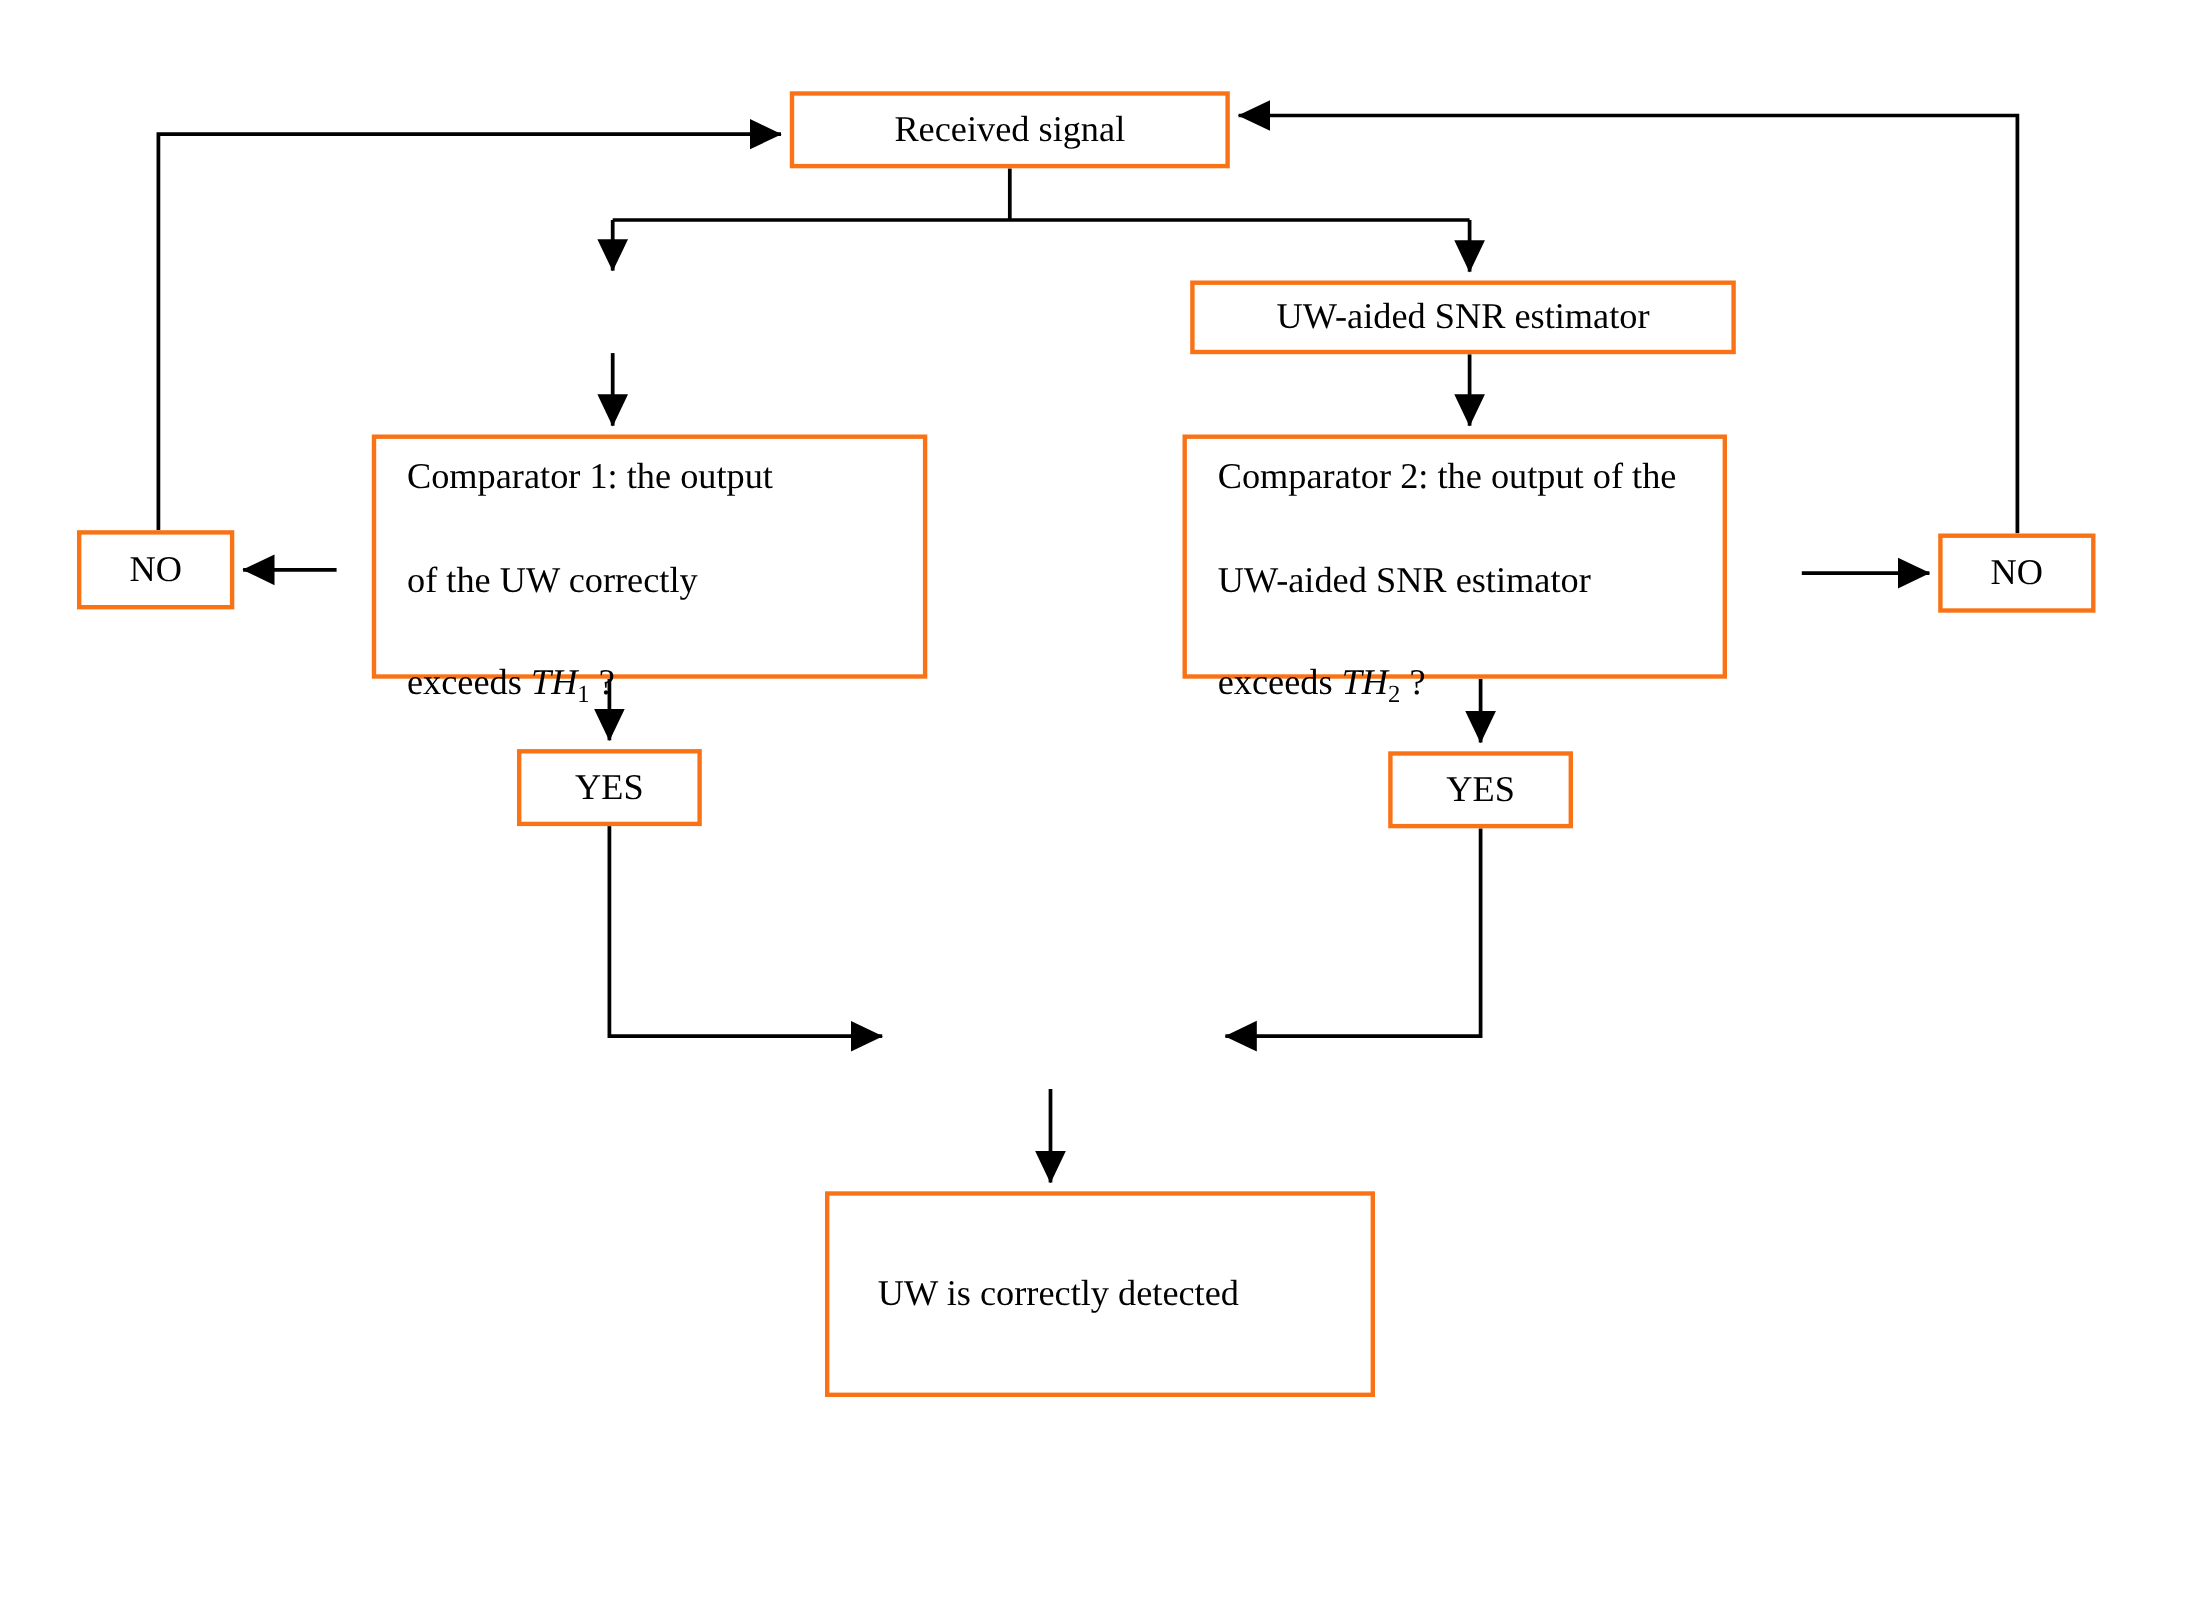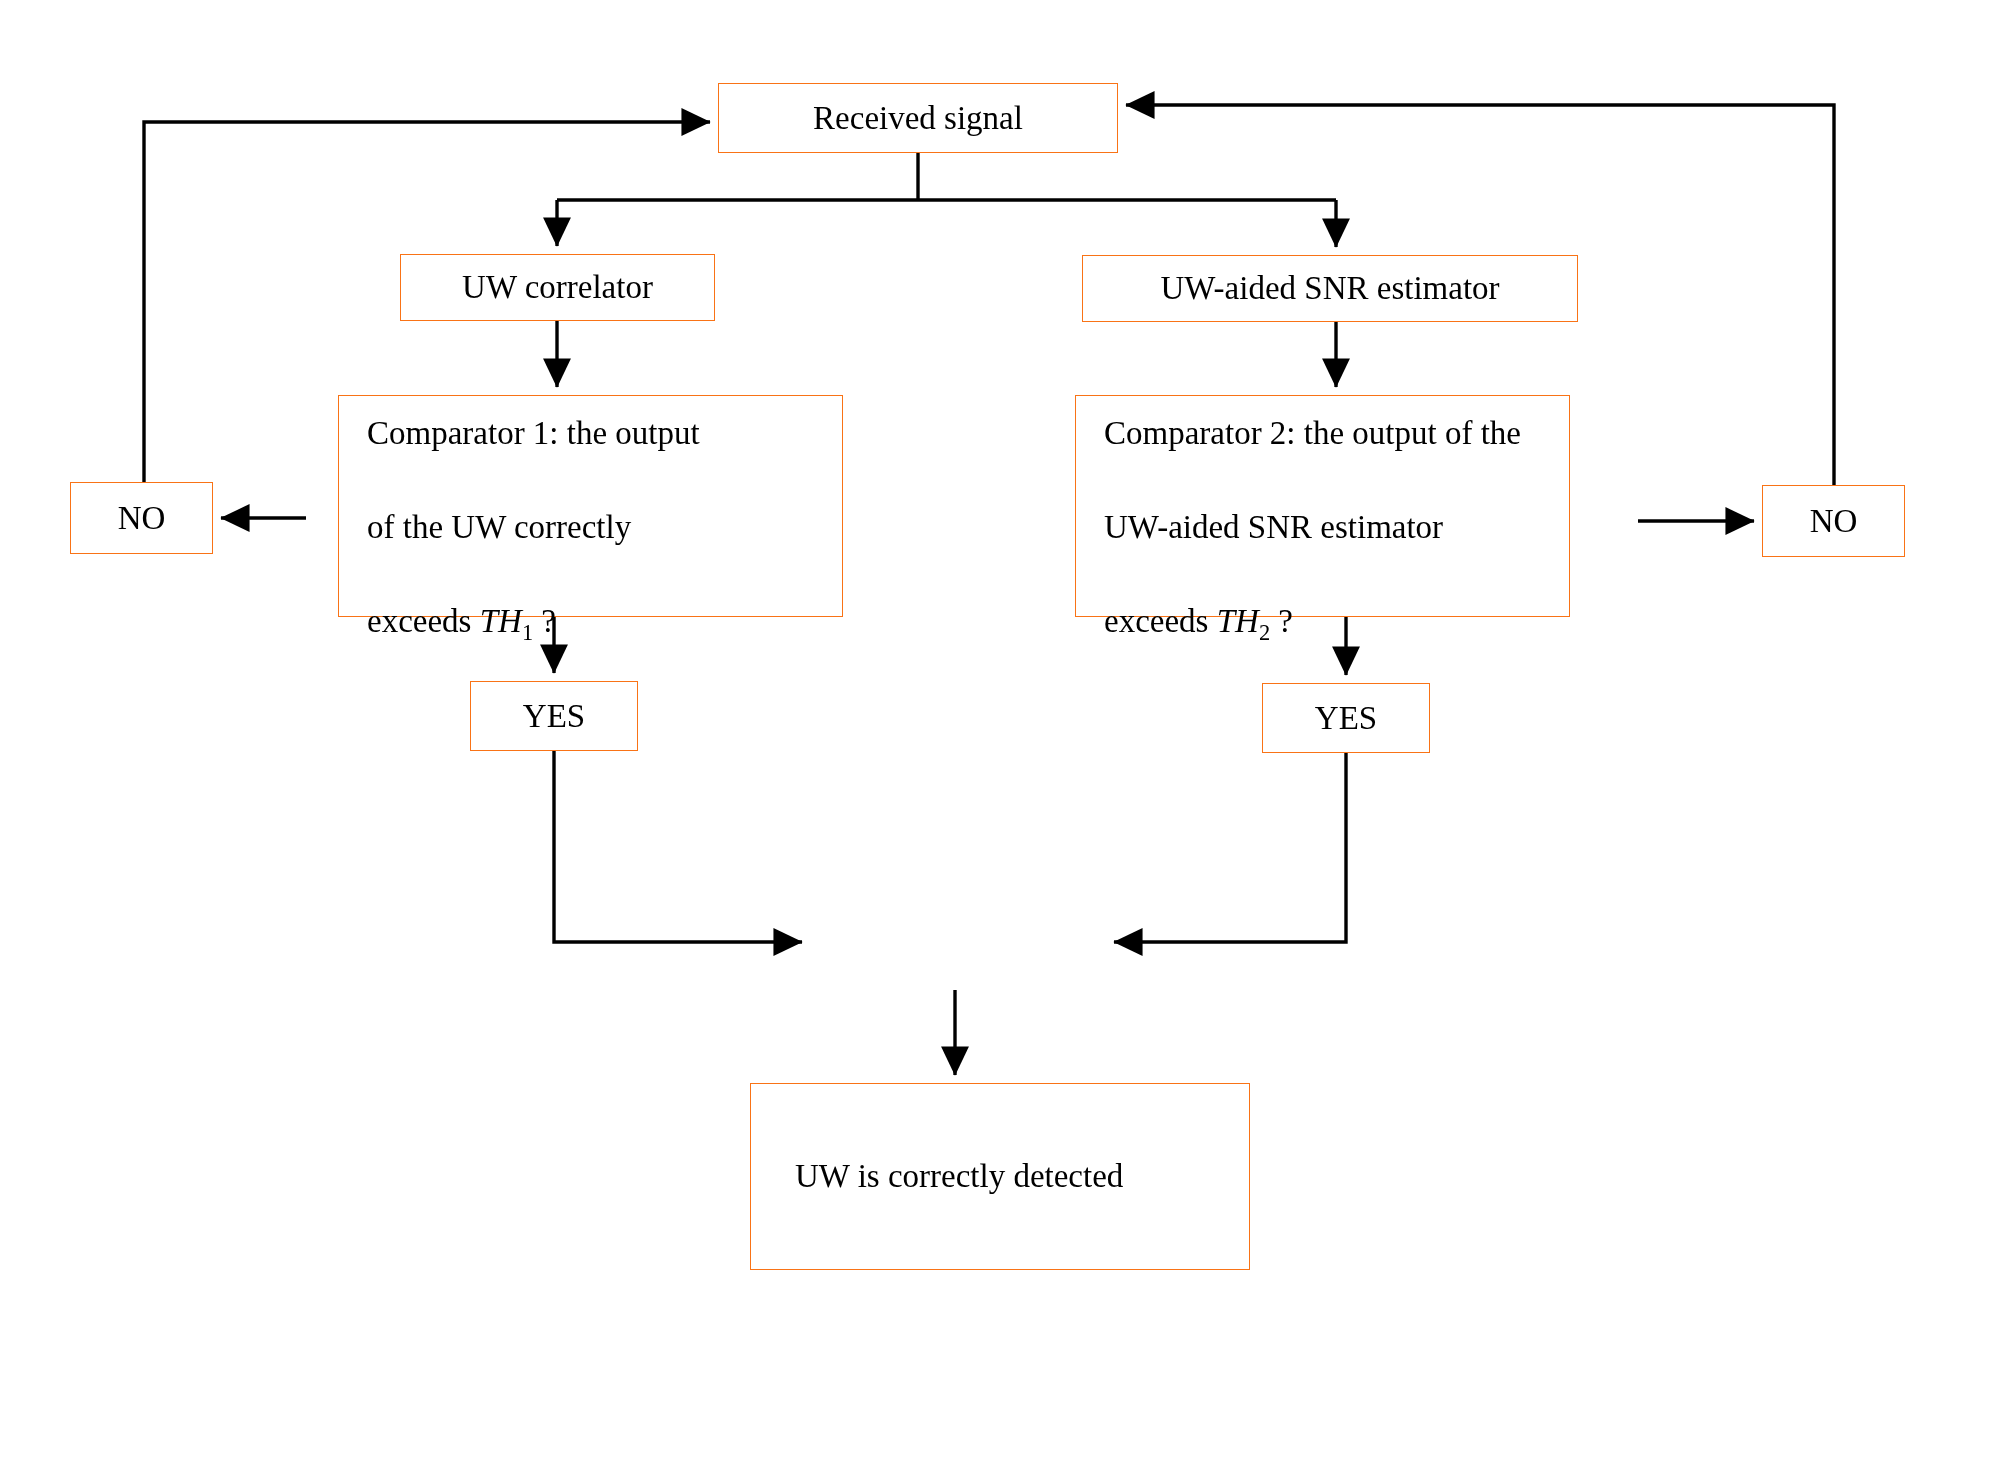--- a/index.html
+++ b/index.html
@@ -12,21 +12,21 @@
     position: relative;
     width: 1996px;
     height: 1471px;
     background: #ffffff;
     font-family: "Liberation Serif", "DejaVu Serif", serif;
     overflow: hidden;
   }
   .box {
     position: absolute;
     box-sizing: border-box;
-    border: 1px solid #f97316;
+    border: 4px solid #f97316;
     background: #ffffff;
     color: #000000;
     display: flex;
     align-items: center;
     justify-content: center;
     text-align: center;
     line-height: 1.42;
     white-space: pre-line;
   }
   .box.left-align {
@@ -105,23 +105,20 @@
       <path d="M1346,753 L1346,942 L1114,942" marker-end="url(#arrowhead)"></path>
 
       <path d="M955,990 L955,1075" marker-end="url(#arrowhead)"></path>
     </g>
   </svg>
 
   <div class="box" style="left:718px; top:83px; width:400px; height:70px; font-size:33px;">
     <span class="box-text">Received signal</span>
   </div>
 
-  <div class="box" style="left:400px; top:254px; width:315px; height:67px; font-size:33px;">
-    <span class="box-text">UW correlator</span>
-  </div>
 
   <div class="box" style="left:1082px; top:255px; width:496px; height:67px; font-size:33px;">
     <span class="box-text">UW-aided SNR estimator</span>
   </div>
 
   <div class="box left-align" style="left:306px; top:395px; width:505px; height:222px; font-size:33px; padding-left:22px;">
     <span class="box-text">
       <span>Comparator 1: the output</span><br>
       <span>of the UW correctly</span><br>
       <span>exceeds  </span><span class="th-token"><span>TH</span><sub>1</sub></span><span> ?</span>

